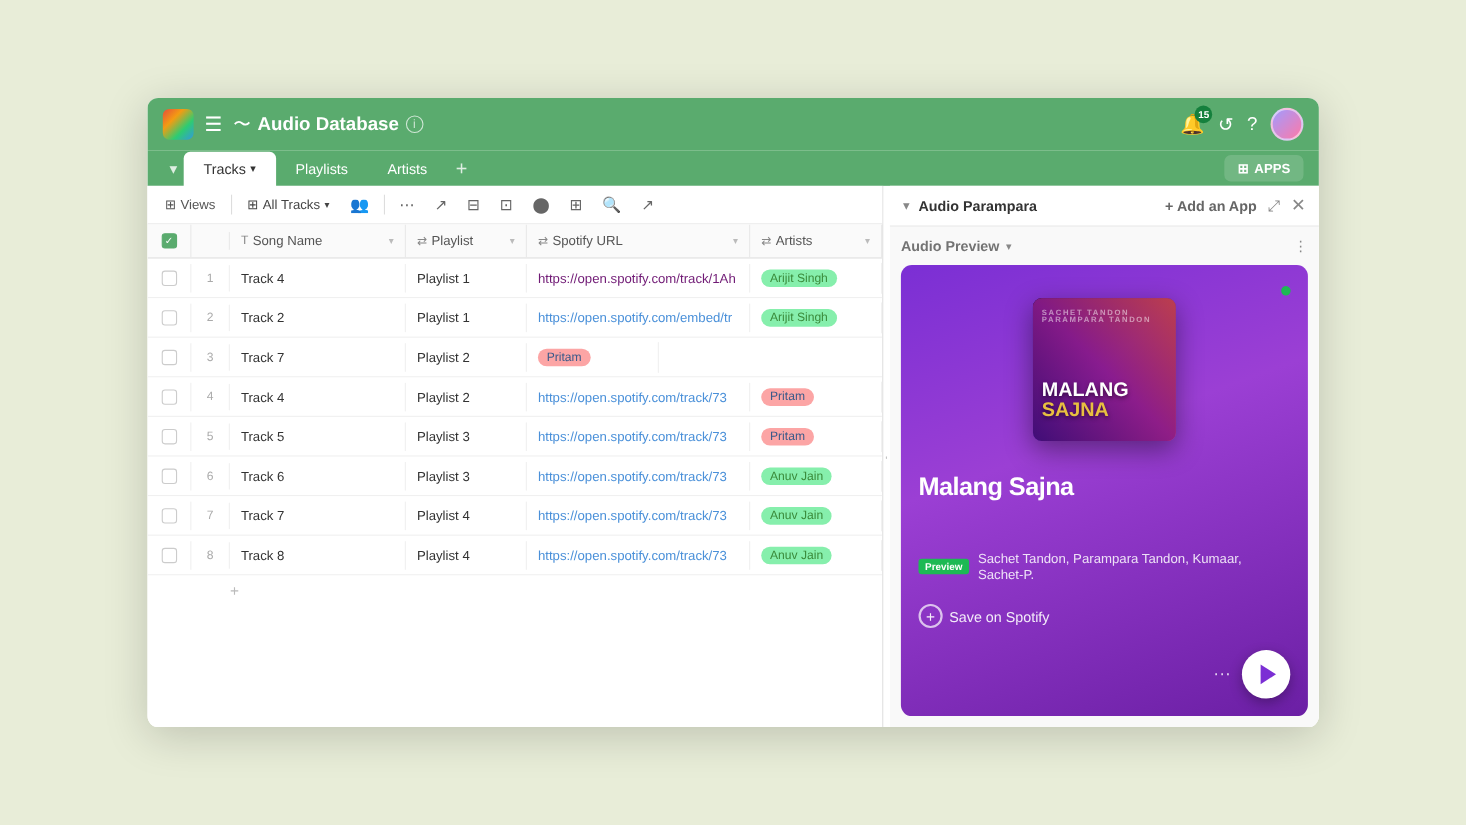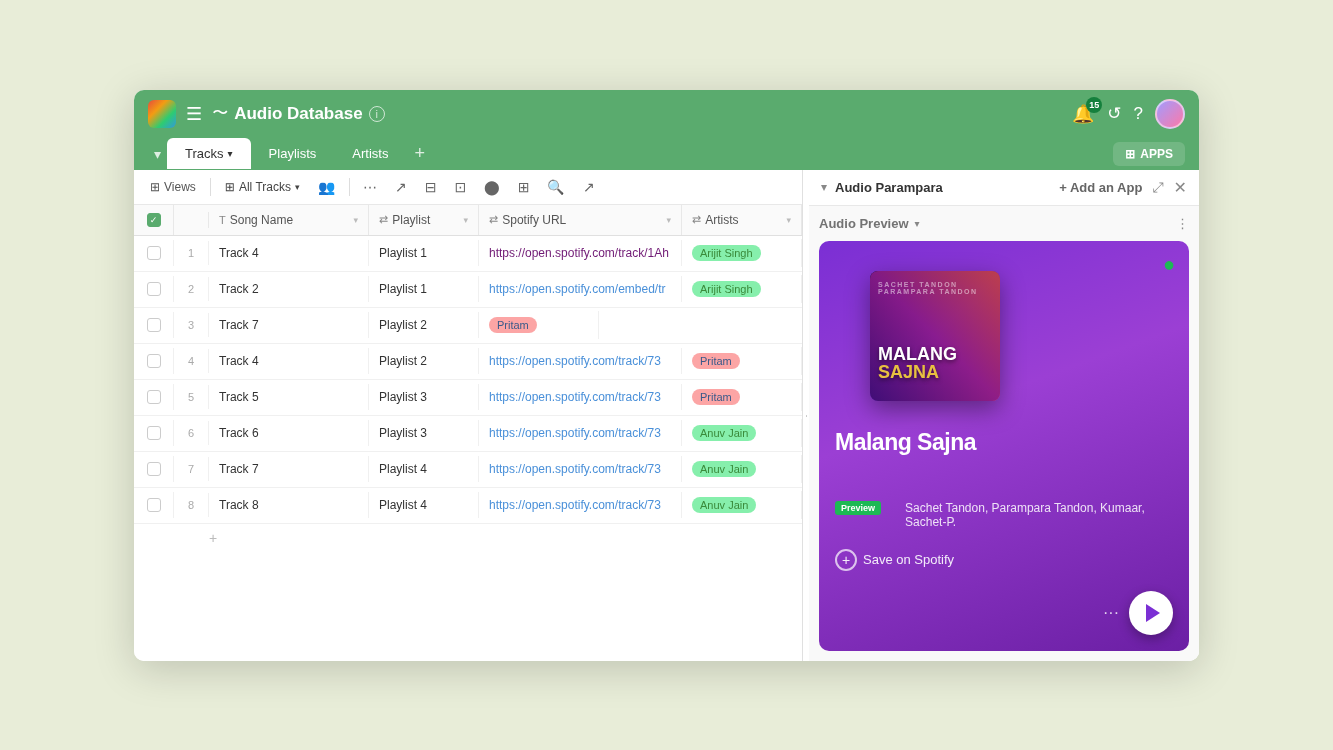--- a/index.html
+++ b/index.html
@@ -394,23 +394,22 @@
     }
     .spotify-logo {
       position: absolute;
       top: 12px;
       right: 14px;
       color: #1DB954;
       font-size: 20px;
     }
     .album-art-container {
       display: flex;
-      justify-content: flex-start;
+      justify-content: center;
       padding: 30px 20px 16px;
-      margin-left: 31px;
     }
     .album-art {
       width: 130px;
       height: 130px;
       border-radius: 8px;
       background: linear-gradient(135deg, #2c1a4e, #8b2fc9);
       position: relative;
       overflow: hidden;
       box-shadow: 0 8px 24px rgba(0,0,0,0.4);
     }
@@ -425,22 +424,22 @@
     }
     .track-main-title {
       font-size: 23px;
       font-weight: 900;
       color: #fff;
       letter-spacing: -0.5px;
       margin-bottom: 16px;
     }
     .preview-badge-row {
       display: flex;
-      align-items: flex-start;
-      gap: 24px;
+      align-items: center;
+      gap: 8px;
       margin-bottom: 6px;
       margin-top: 45px;
     }
     .preview-badge {
       background: #1DB954;
       color: #fff;
       font-size: 9px;
       font-weight: 700;
       padding: 2px 6px;
       border-radius: 3px;

